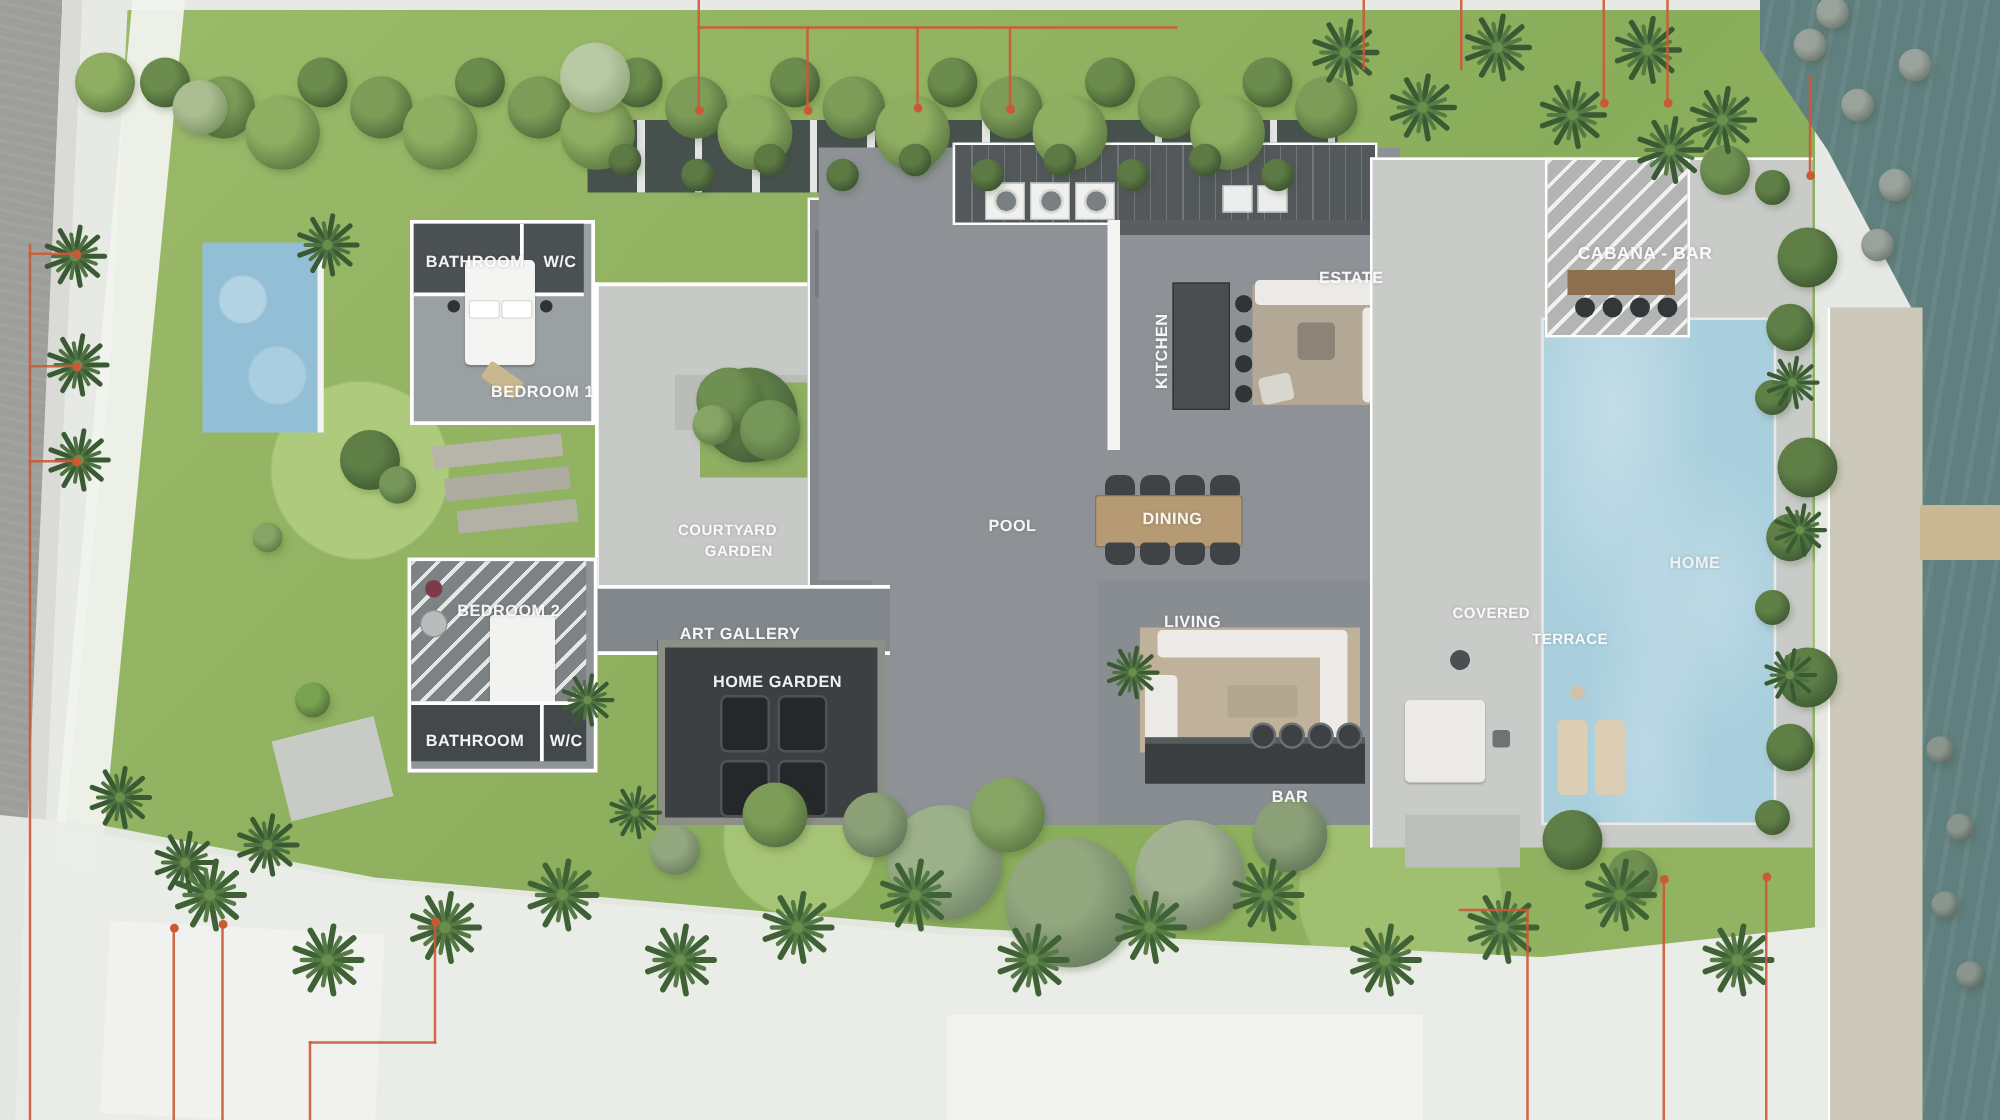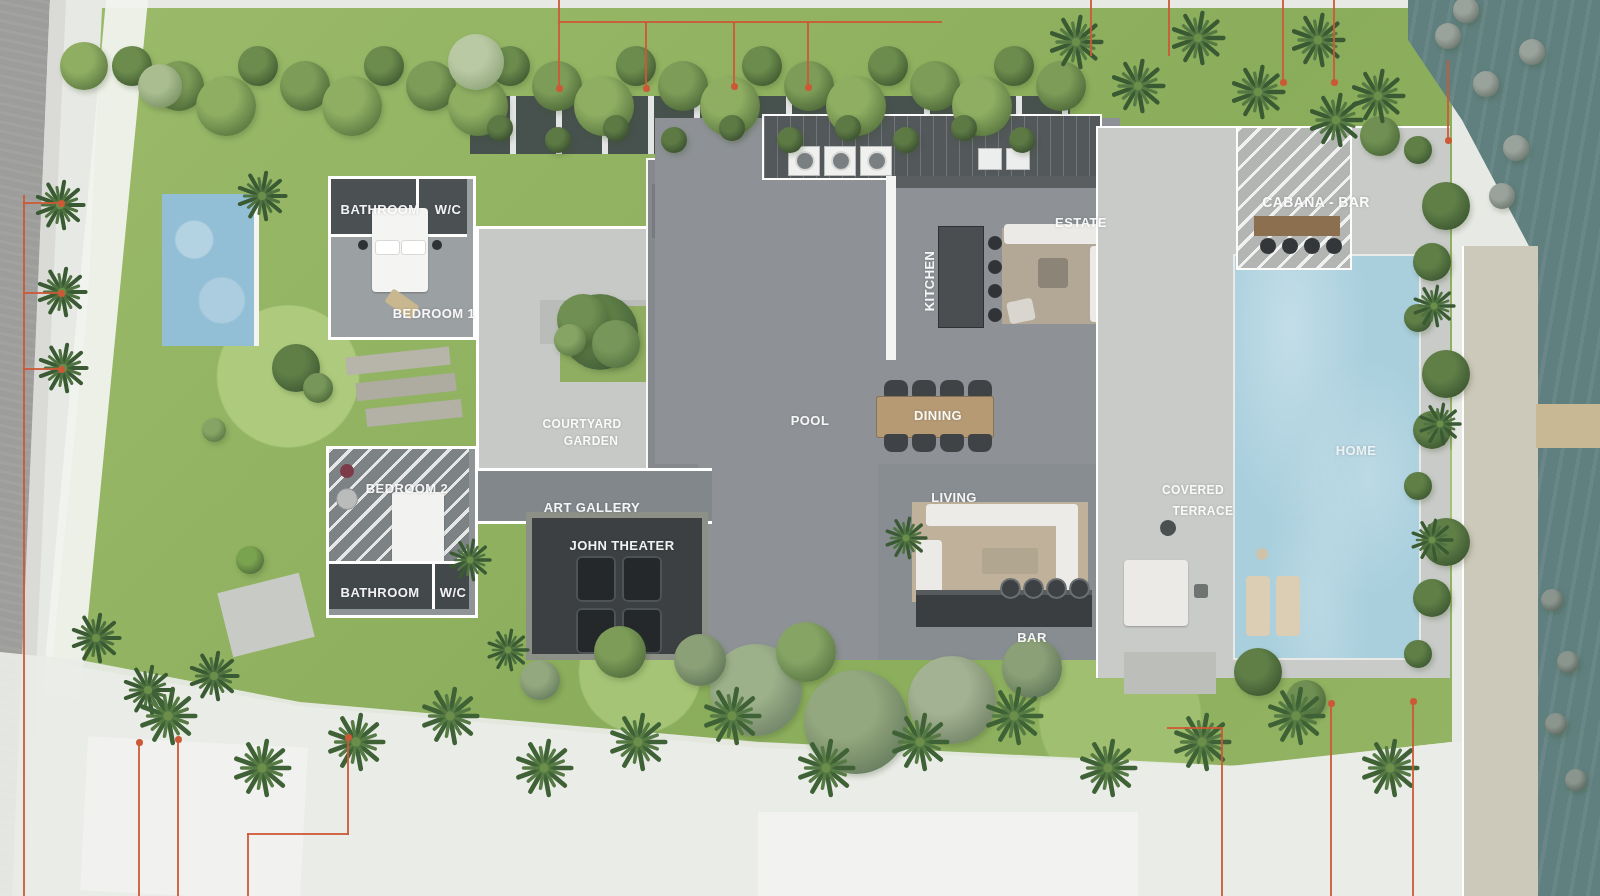--- a/index.html
+++ b/index.html
@@ -1029,27 +1029,27 @@
 
   <span class="lbl" style="left:380px;top:209px;">BATHROOM</span>
   <span class="lbl" style="left:448px;top:209px;">W/C</span>
   <span class="lbl" style="left:434px;top:313px;">BEDROOM 1</span>
   <span class="lbl" style="left:407px;top:488px;">BEDROOM 2</span>
   <span class="lbl" style="left:380px;top:592px;">BATHROOM</span>
   <span class="lbl" style="left:453px;top:592px;">W/C</span>
   <span class="lbl sm" style="left:582px;top:424px;">COURTYARD</span>
   <span class="lbl sm" style="left:591px;top:441px;">GARDEN</span>
   <span class="lbl" style="left:592px;top:507px;">ART GALLERY</span>
-  <span class="lbl" style="left:622px;top:545px;">JOHN THEATER</span>
+  <span class="lbl" style="left:622px;top:545px;">HOME GARDEN</span>
   <span class="lbl" style="left:810px;top:420px;">POOL</span>
   <span class="lbl vert" style="left:929px;top:281px;">KITCHEN</span>
   <span class="lbl" style="left:1081px;top:222px;">ESTATE</span>
   <span class="lbl" style="left:938px;top:415px;">DINING</span>
   <span class="lbl" style="left:954px;top:497px;">LIVING</span>
   <span class="lbl" style="left:1032px;top:637px;">BAR</span>
   <span class="lbl sm" style="left:1193px;top:490px;">COVERED</span>
-  <span class="lbl sm" style="left:1203px;top:511px;">TERRACE</span>
+  <span class="lbl sm" style="left:1256px;top:511px;">TERRACE</span>
   <span class="lbl" style="left:1356px;top:450px;color:rgba(255,255,255,.8);">HOME</span>
   <span class="lbl" style="left:1316px;top:202px;font-size:14px;">CABANA - BAR</span>
 
 
 
 </div>
 
 </body></html>

